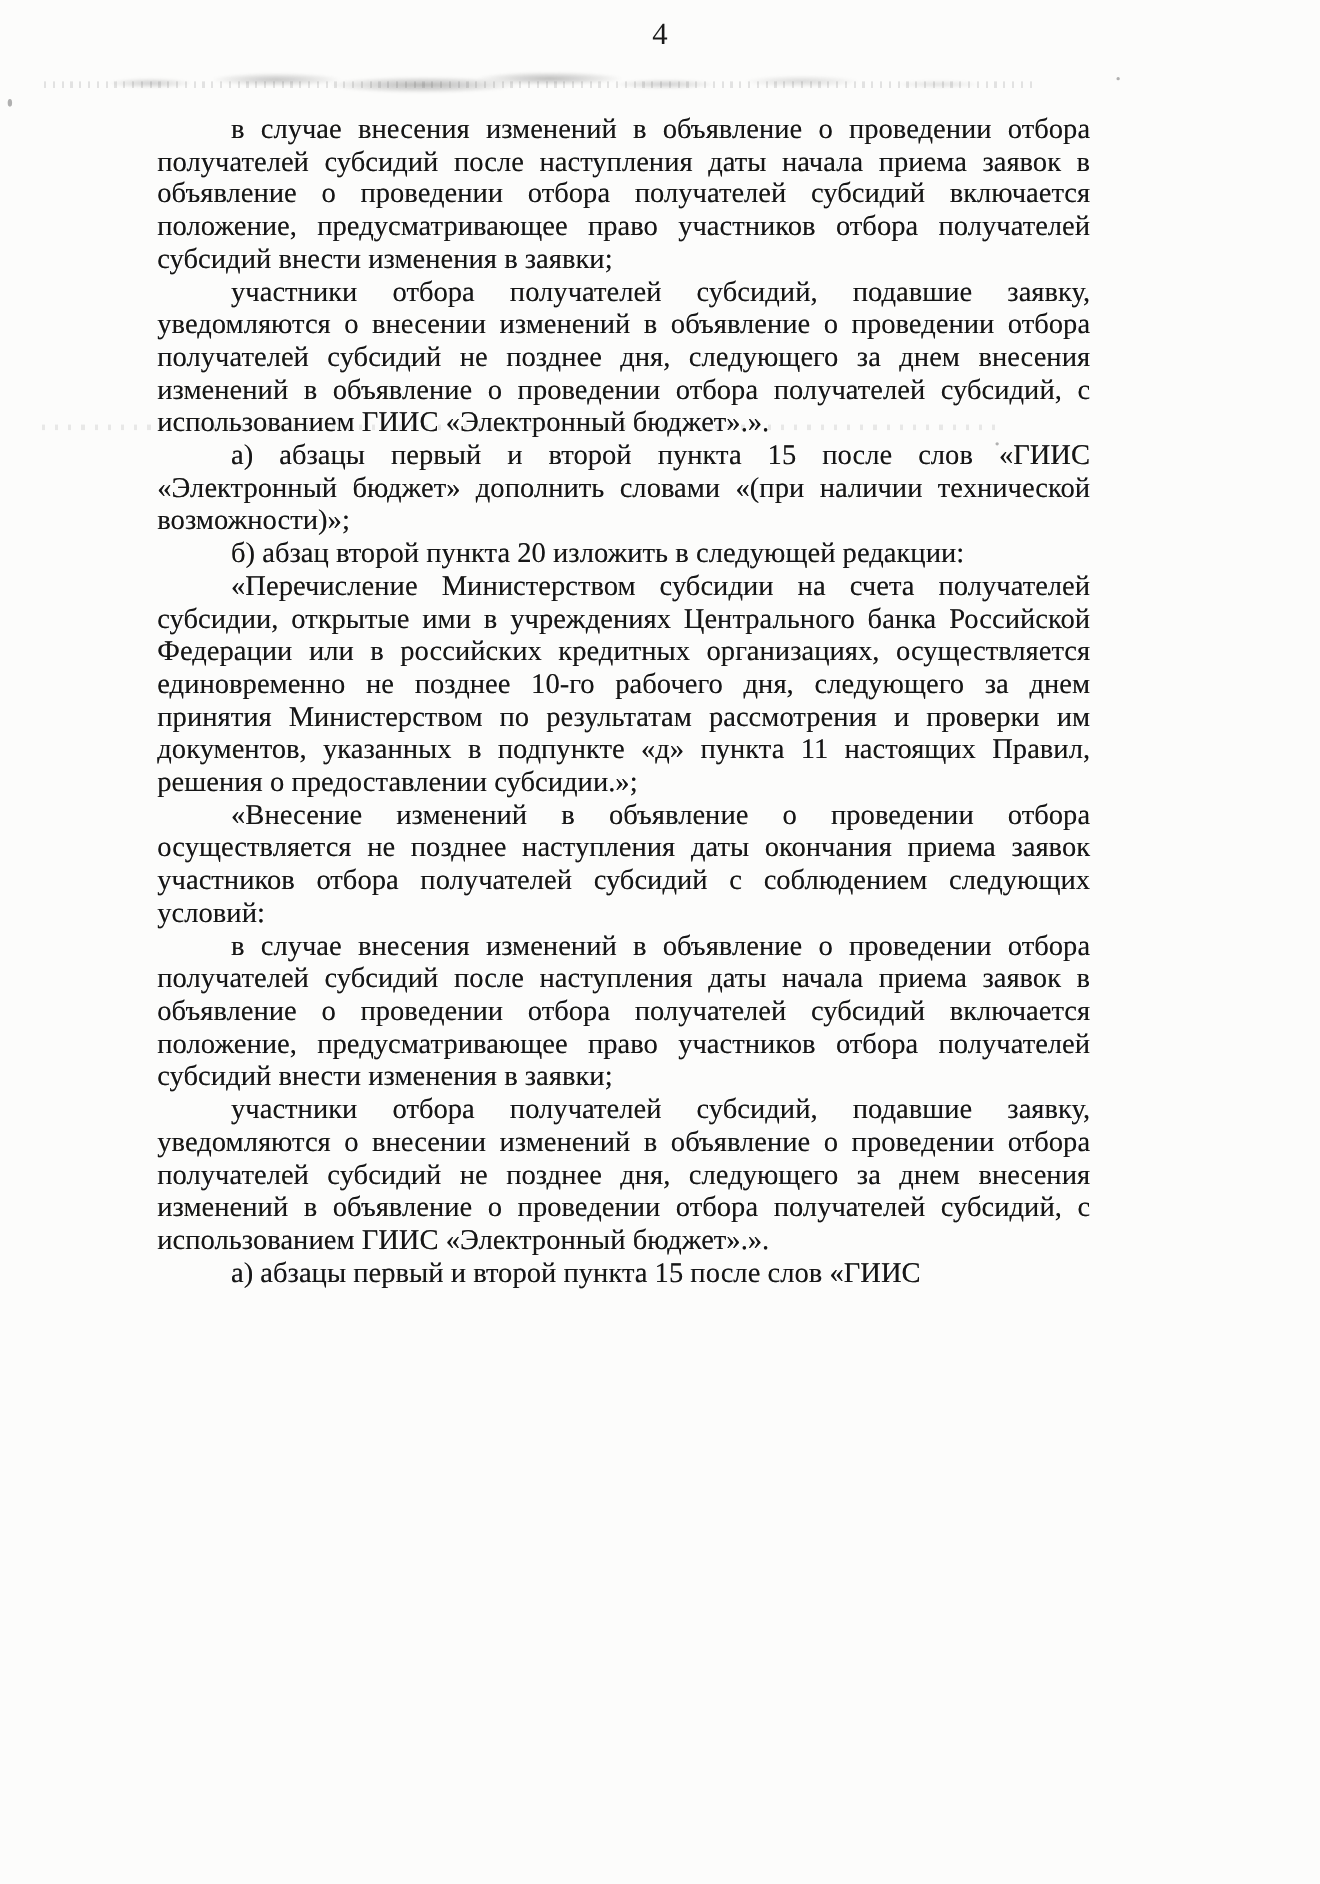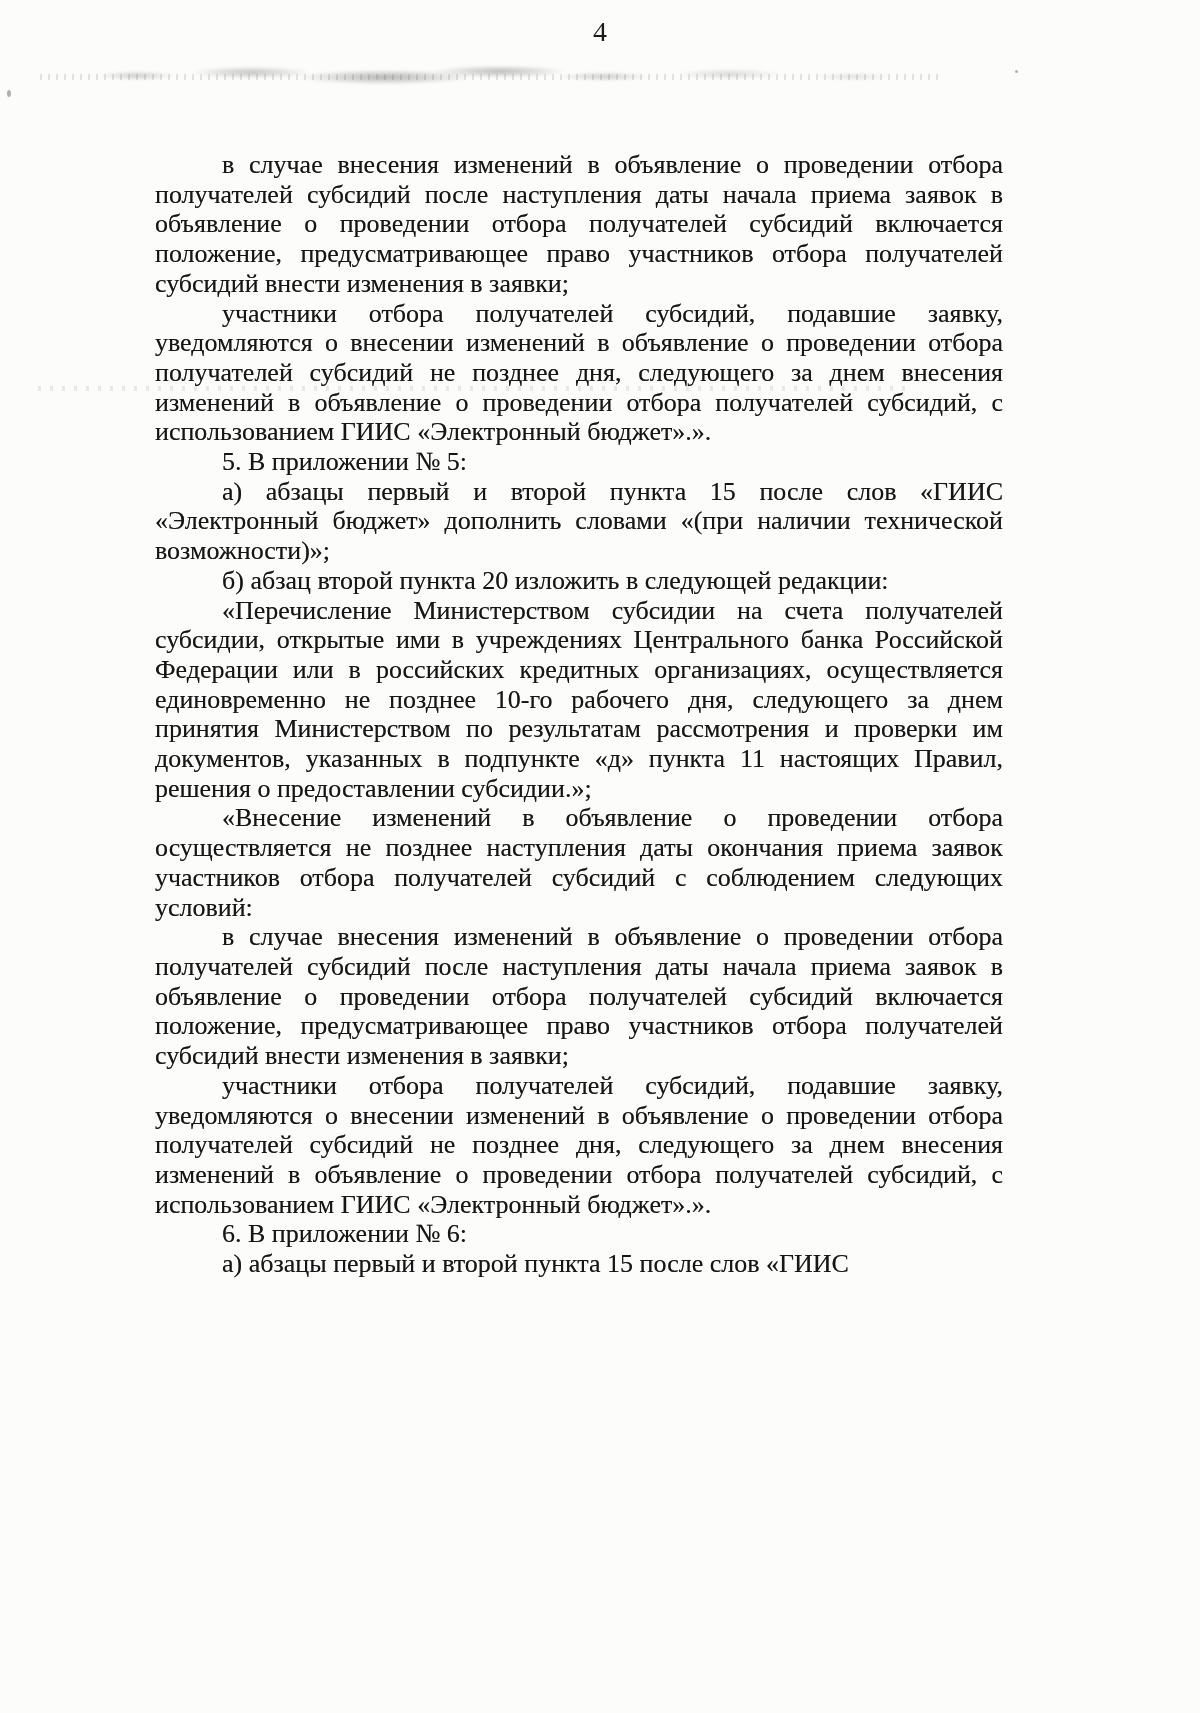--- a/index.html
+++ b/index.html
@@ -22,27 +22,26 @@
     top: 16px;
     left: 0;
     width: 100%;
     text-align: center;
     font-size: 28px;
     color: #1a1a1a;
   }
   .content {
     position: absolute;
     top: 102px;
-    left: 155px;
+    left: 143px;
     width: 848px;
     font-size: 26px;
     line-height: 29.7px;
     text-align: justify;
     text-shadow: 0 0 0.45px rgba(20,20,20,0.55);
-    margin-top: 48px;
   }
   .content p {
     margin: 0;
     padding: 0;
     text-indent: 67px;
   }
   
   .speckle-band {
     position: absolute;
     top: 58px;
@@ -99,24 +98,22 @@
   <div class="speckle-band"></div>
   <div class="speckle-dots"></div>
   <div class="margin-dots"></div>
   <div class="speck s1"></div>
   <div class="speck s2"></div>
   <div class="speck s3"></div>
 
   <div class="content">
     <p>в случае внесения изменений в объявление о проведении отбора получателей субсидий после наступления даты начала приема заявок в объявление о проведении отбора получателей субсидий включается положение, предусматривающее право участников отбора получателей субсидий внести изменения в заявки;</p>
     <p>участники отбора получателей субсидий, подавшие заявку, уведомляются о внесении изменений в объявление о проведении отбора получателей субсидий не позднее дня, следующего за днем внесения изменений в объявление о проведении отбора получателей субсидий, с использованием ГИИС «Электронный бюджет».».</p>
-    <p>5. В приложении № 5:</p>
     <p>а) абзацы первый и второй пункта 15 после слов «ГИИС «Электронный бюджет» дополнить словами «(при наличии технической возможности)»;</p>
     <p>б) абзац второй пункта 20 изложить в следующей редакции:</p>
     <p>«Перечисление Министерством субсидии на счета получателей субсидии, открытые ими в учреждениях Центрального банка Российской Федерации или в российских кредитных организациях, осуществляется единовременно не позднее 10-го рабочего дня, следующего за днем принятия Министерством по результатам рассмотрения и проверки им документов, указанных в подпункте «д» пункта 11 настоящих Правил, решения о предоставлении субсидии.»;</p>
     <p>«Внесение изменений в объявление о проведении отбора осуществляется не позднее наступления даты окончания приема заявок участников отбора получателей субсидий с соблюдением следующих условий:</p>
     <p>в случае внесения изменений в объявление о проведении отбора получателей субсидий после наступления даты начала приема заявок в объявление о проведении отбора получателей субсидий включается положение, предусматривающее право участников отбора получателей субсидий внести изменения в заявки;</p>
     <p>участники отбора получателей субсидий, подавшие заявку, уведомляются о внесении изменений в объявление о проведении отбора получателей субсидий не позднее дня, следующего за днем внесения изменений в объявление о проведении отбора получателей субсидий, с использованием ГИИС «Электронный бюджет».».</p>
-    <p>6. В приложении № 6:</p>
     <p>а) абзацы первый и второй пункта 15 после слов «ГИИС</p>
   </div>
 
 </div>
 
 </body></html>

